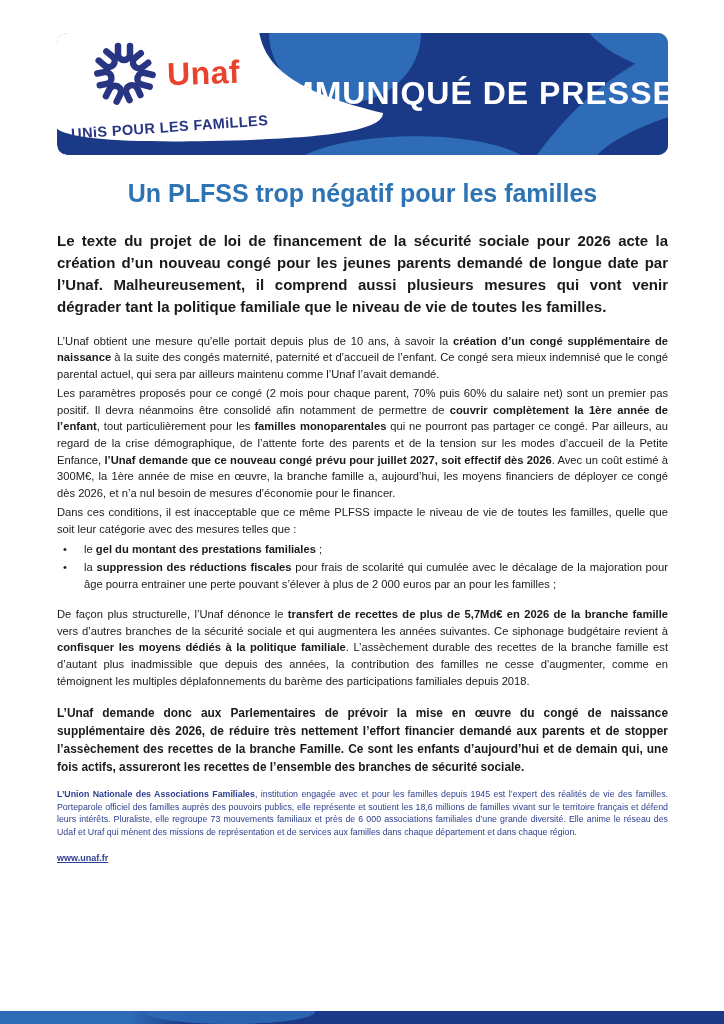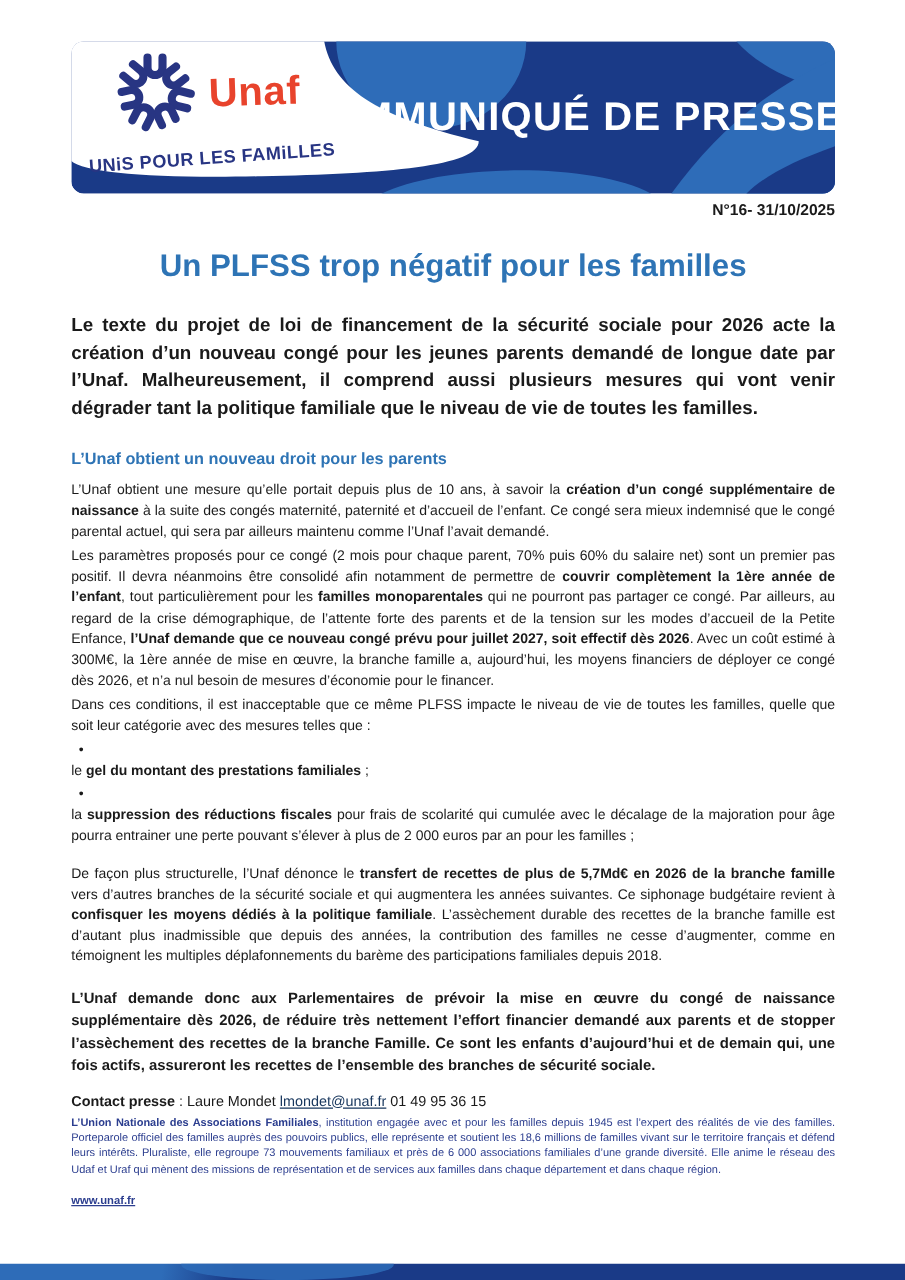--- a/index.html
+++ b/index.html
@@ -47,21 +47,21 @@
   .headline{text-align:center;color:var(--accent);font-size:25px;font-weight:700;margin-top:24px;}
 
   .intro{font-weight:700;font-size:15px;line-height:1.46;text-align:justify;margin-top:22px;}
 
   .h2{color:var(--accent);font-size:13px;font-weight:700;margin-top:21px;}
 
   p.body{font-size:11.2px;line-height:1.48;text-align:justify;margin:3px 0 0;}
   .b{font-weight:700;}
 
   ul.measures{list-style:none;margin:3px 0 0;padding:0;}
-  ul.measures li{display:flex;font-size:11.2px;line-height:1.48;margin-top:2px;flex-direction:column;}
+  ul.measures li{display:flex;font-size:11.2px;line-height:1.48;margin-top:2px;}
   ul.measures li .marker{width:27px;flex:none;padding-left:6px;}
   ul.measures li .marker::before{content:"\2022";}
   ul.measures li .li-text{flex:1;text-align:justify;}
 
   .para-gap{margin-top:14px !important;}
 
   .conclusion{font-weight:700;font-size:11.9px;line-height:1.5;text-align:justify;margin-top:16px;}
 
   .contact{font-size:11.5px;margin-top:14px;}
   .contact .label{font-weight:700;}
@@ -126,30 +126,28 @@
           </g>
         </svg>
         <div class="logo-brand">Unaf</div>
         <div class="logo-tagline">UNiS POUR LES FAMiLLES</div>
       </div>
 
       <div class="banner-title">COMMUNIQUÉ DE PRESSE</div>
     </div>
 
     
-    <div class="issue">N°16- 31/10/2025</div>
 
     
     <h1 class="headline" style="margin:24px 0 0;">Un PLFSS trop négatif pour les familles</h1>
 
     
     <p class="intro">Le texte du projet de loi de financement de la sécurité sociale pour 2026 acte la création d’un nouveau congé pour les jeunes parents demandé de longue date par l’Unaf. Malheureusement, il comprend aussi plusieurs mesures qui vont venir dégrader tant la politique familiale que le niveau de vie de toutes les familles.</p>
 
     
-    <h2 class="h2">L’Unaf obtient un nouveau droit pour les parents</h2>
     <p class="body"><span>L’Unaf obtient une mesure qu’elle portait depuis plus de 10 ans, à savoir la </span><span class="b">création d’un congé supplémentaire de naissance</span><span> à la suite des congés maternité, paternité et d’accueil de l’enfant. Ce congé sera mieux indemnisé que le congé parental actuel, qui sera par ailleurs maintenu comme l’Unaf l’avait demandé.</span></p>
     <p class="body"><span>Les paramètres proposés pour ce congé (2 mois pour chaque parent, 70% puis 60% du salaire net) sont un premier pas positif. Il devra néanmoins être consolidé afin notamment de permettre de </span><span class="b">couvrir complètement la 1ère année de l’enfant</span><span>, tout particulièrement pour les </span><span class="b">familles monoparentales</span><span> qui ne pourront pas partager ce congé. Par ailleurs, au regard de la crise démographique, de l’attente forte des parents et de la tension sur les modes d’accueil de la Petite Enfance, </span><span class="b">l’Unaf demande que ce nouveau congé prévu pour juillet 2027, soit effectif dès 2026</span><span>. Avec un coût estimé à 300M€, la 1ère année de mise en œuvre, la branche famille a, aujourd’hui, les moyens financiers de déployer ce congé dès 2026, et n’a nul besoin de mesures d’économie pour le financer.</span></p>
 
     
     <p class="body"><span>Dans ces conditions, il est inacceptable que ce même PLFSS impacte le niveau de vie de toutes les familles, quelle que soit leur catégorie avec des mesures telles que :</span></p>
 
     <ul class="measures">
       <li>
           <span class="marker"></span>
           <div class="li-text"><span>le </span><span class="b">gel du montant des prestations familiales</span><span> ;</span></div>
@@ -158,23 +156,20 @@
           <span class="marker"></span>
           <div class="li-text"><span>la </span><span class="b">suppression des réductions fiscales</span><span> pour frais de scolarité qui cumulée avec le décalage de la majoration pour âge pourra entrainer une perte pouvant s’élever à plus de 2 000 euros par an pour les familles ;</span></div>
         </li>
     </ul>
 
     <p class="body para-gap"><span>De façon plus structurelle, l’Unaf dénonce le </span><span class="b">transfert de recettes de plus de 5,7Md€ en 2026 de la branche famille</span><span> vers d’autres branches de la sécurité sociale et qui augmentera les années suivantes. Ce siphonage budgétaire revient à </span><span class="b">confisquer les moyens dédiés à la politique familiale</span><span>. L’assèchement durable des recettes de la branche famille est d’autant plus inadmissible que depuis des années, la contribution des familles ne cesse d’augmenter, comme en témoignent les multiples déplafonnements du barème des participations familiales depuis 2018.</span></p>
 
     <p class="conclusion">L’Unaf demande donc aux Parlementaires de prévoir la mise en œuvre du congé de naissance supplémentaire dès 2026, de réduire très nettement l’effort financier demandé aux parents et de stopper l’assèchement des recettes de la branche Famille. Ce sont les enfants d’aujourd’hui et de demain qui, une fois actifs, assureront les recettes de l’ensemble des branches de sécurité sociale.</p>
 
     
-    <div class="contact">
-      <span class="label">Contact presse</span><span> : </span><span>Laure Mondet </span><a class="email">lmondet@unaf.fr</a><span> 01 49 95 36 15</span>
-    </div>
 
     
     <p class="about"><span class="b">L’Union Nationale des Associations Familiales</span><span>, institution engagée avec et pour les familles depuis 1945 est l’expert des réalités de vie des familles. Porteparole officiel des familles auprès des pouvoirs publics, elle représente et soutient les 18,6 millions de familles vivant sur le territoire français et défend leurs intérêts. Pluraliste, elle regroupe 73 mouvements familiaux et près de 6 000 associations familiales d’une grande diversité. Elle anime le réseau des Udaf et Uraf qui mènent des missions de représentation et de services aux familles dans chaque département et dans chaque région.</span></p>
     <a class="website">www.unaf.fr</a>
 
   </div>
 
   <div class="bottom-bar">
     <div class="hump"></div>
   </div>

